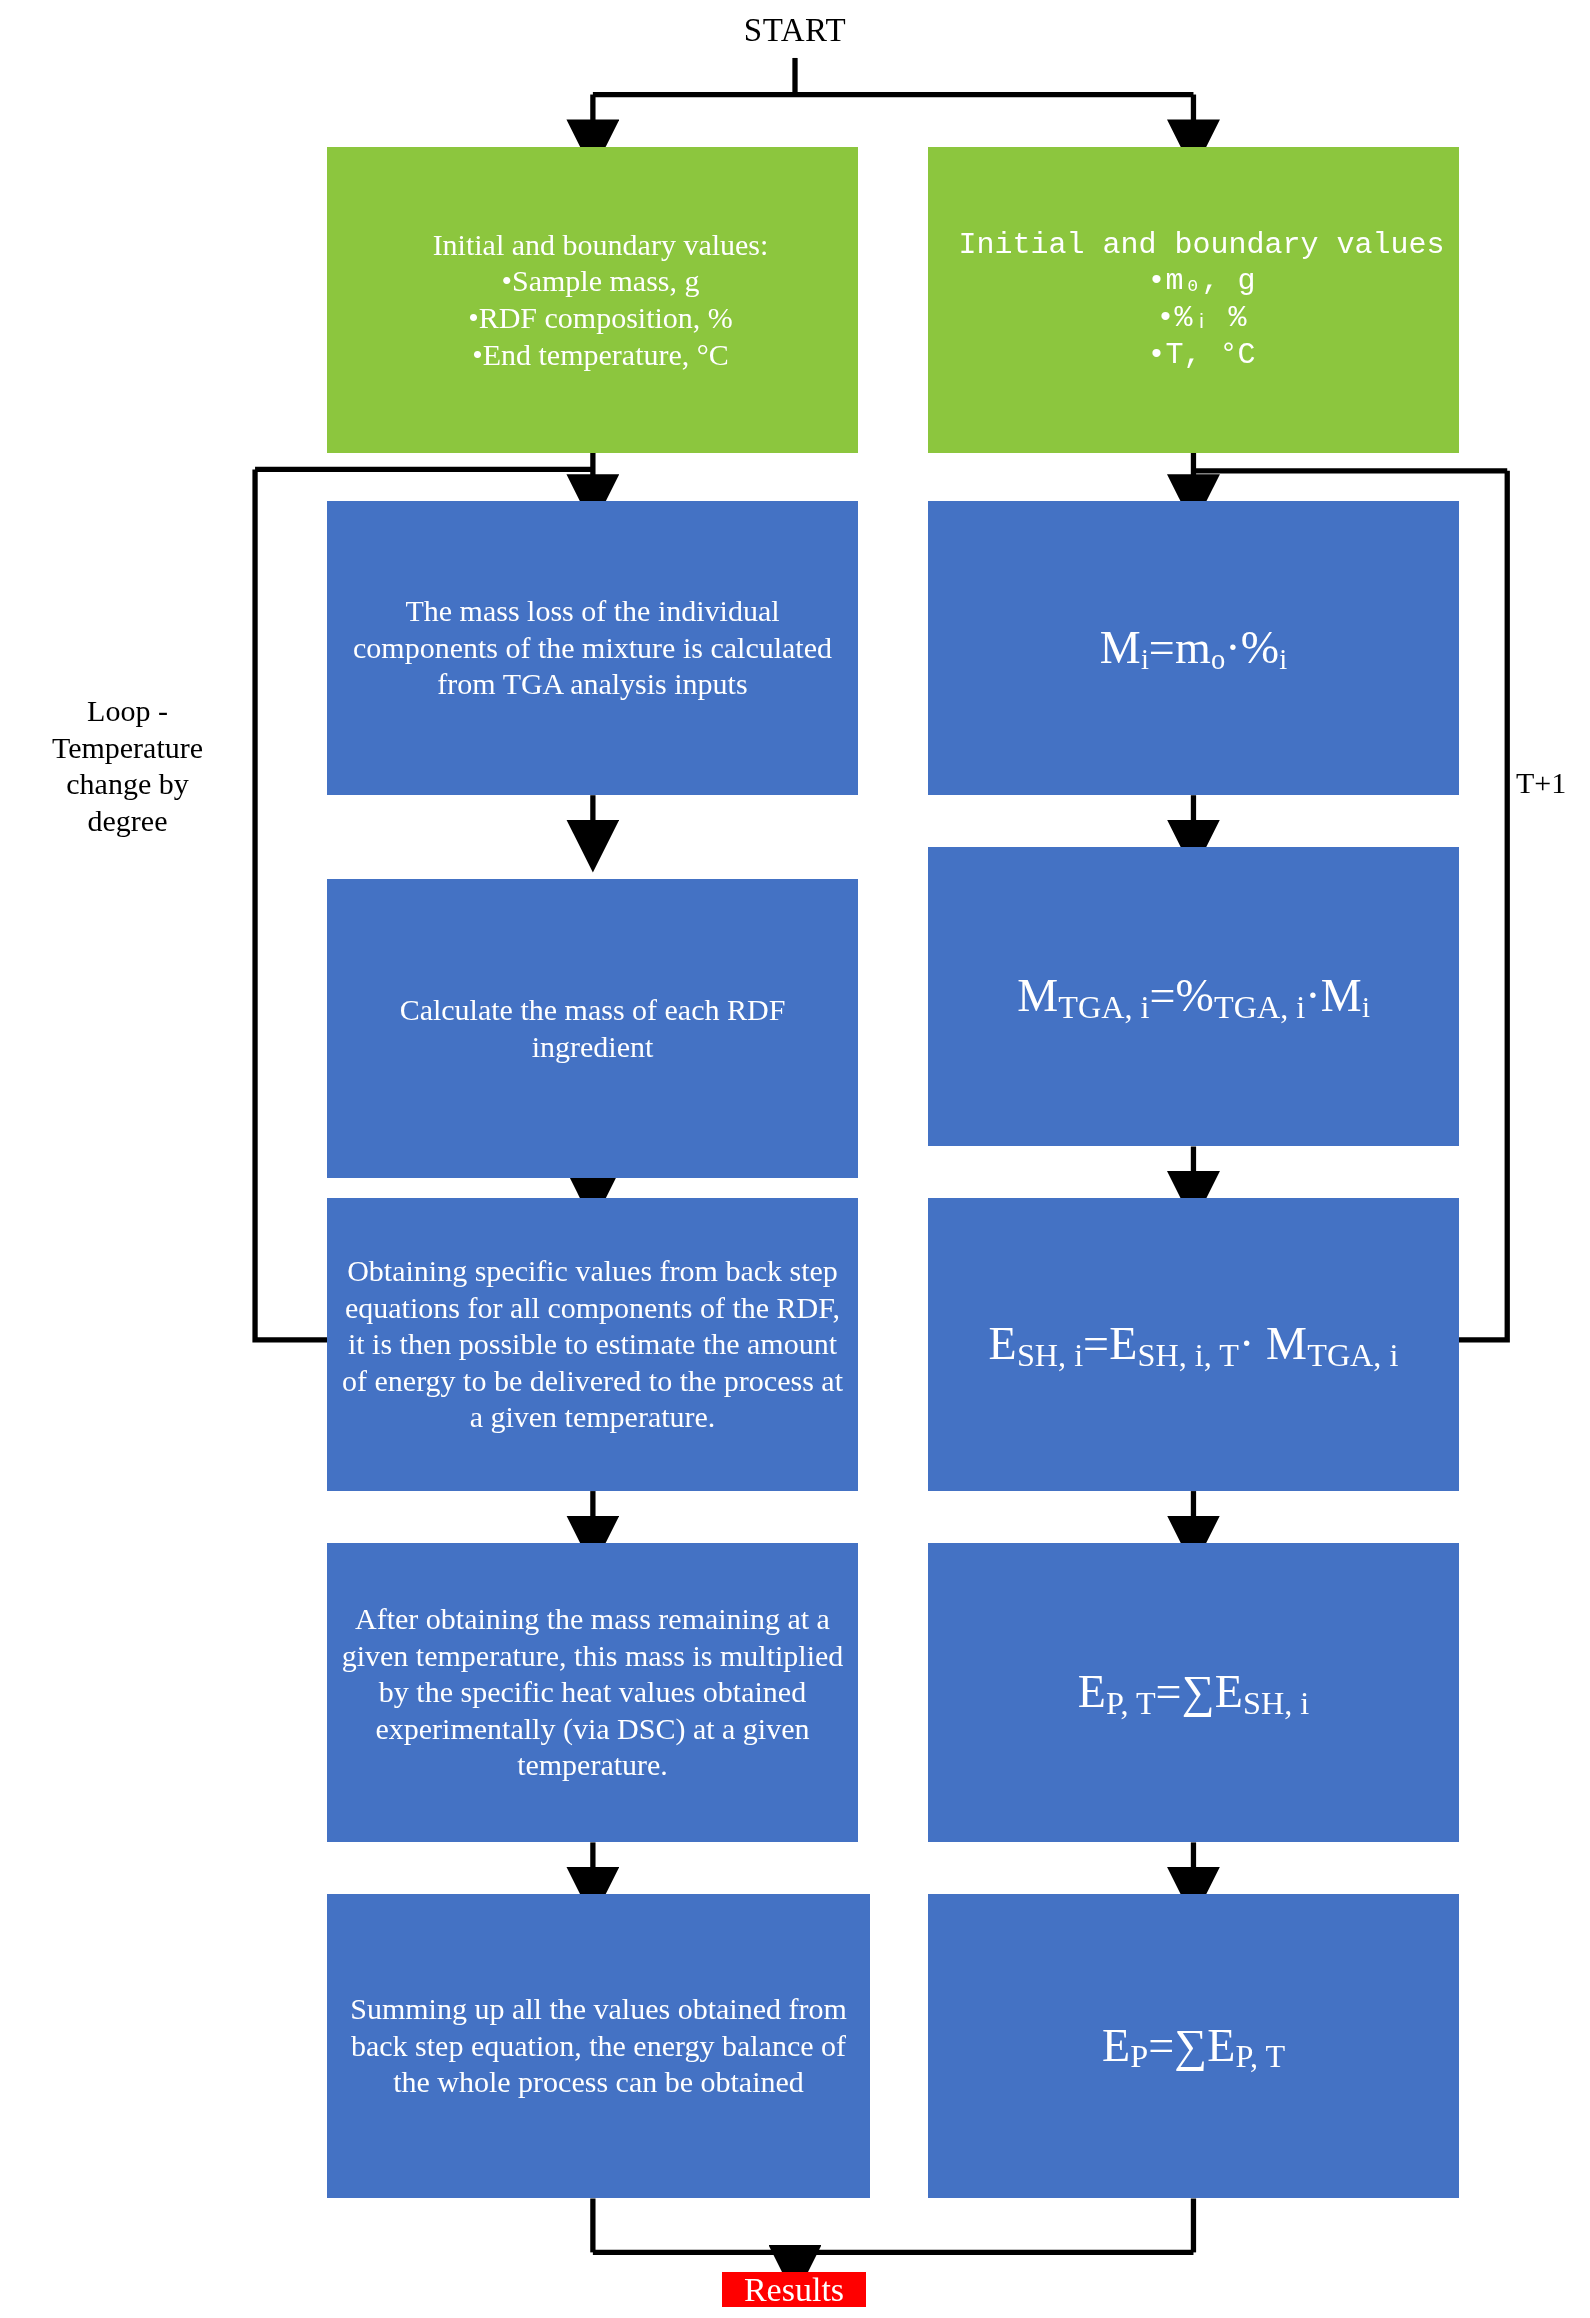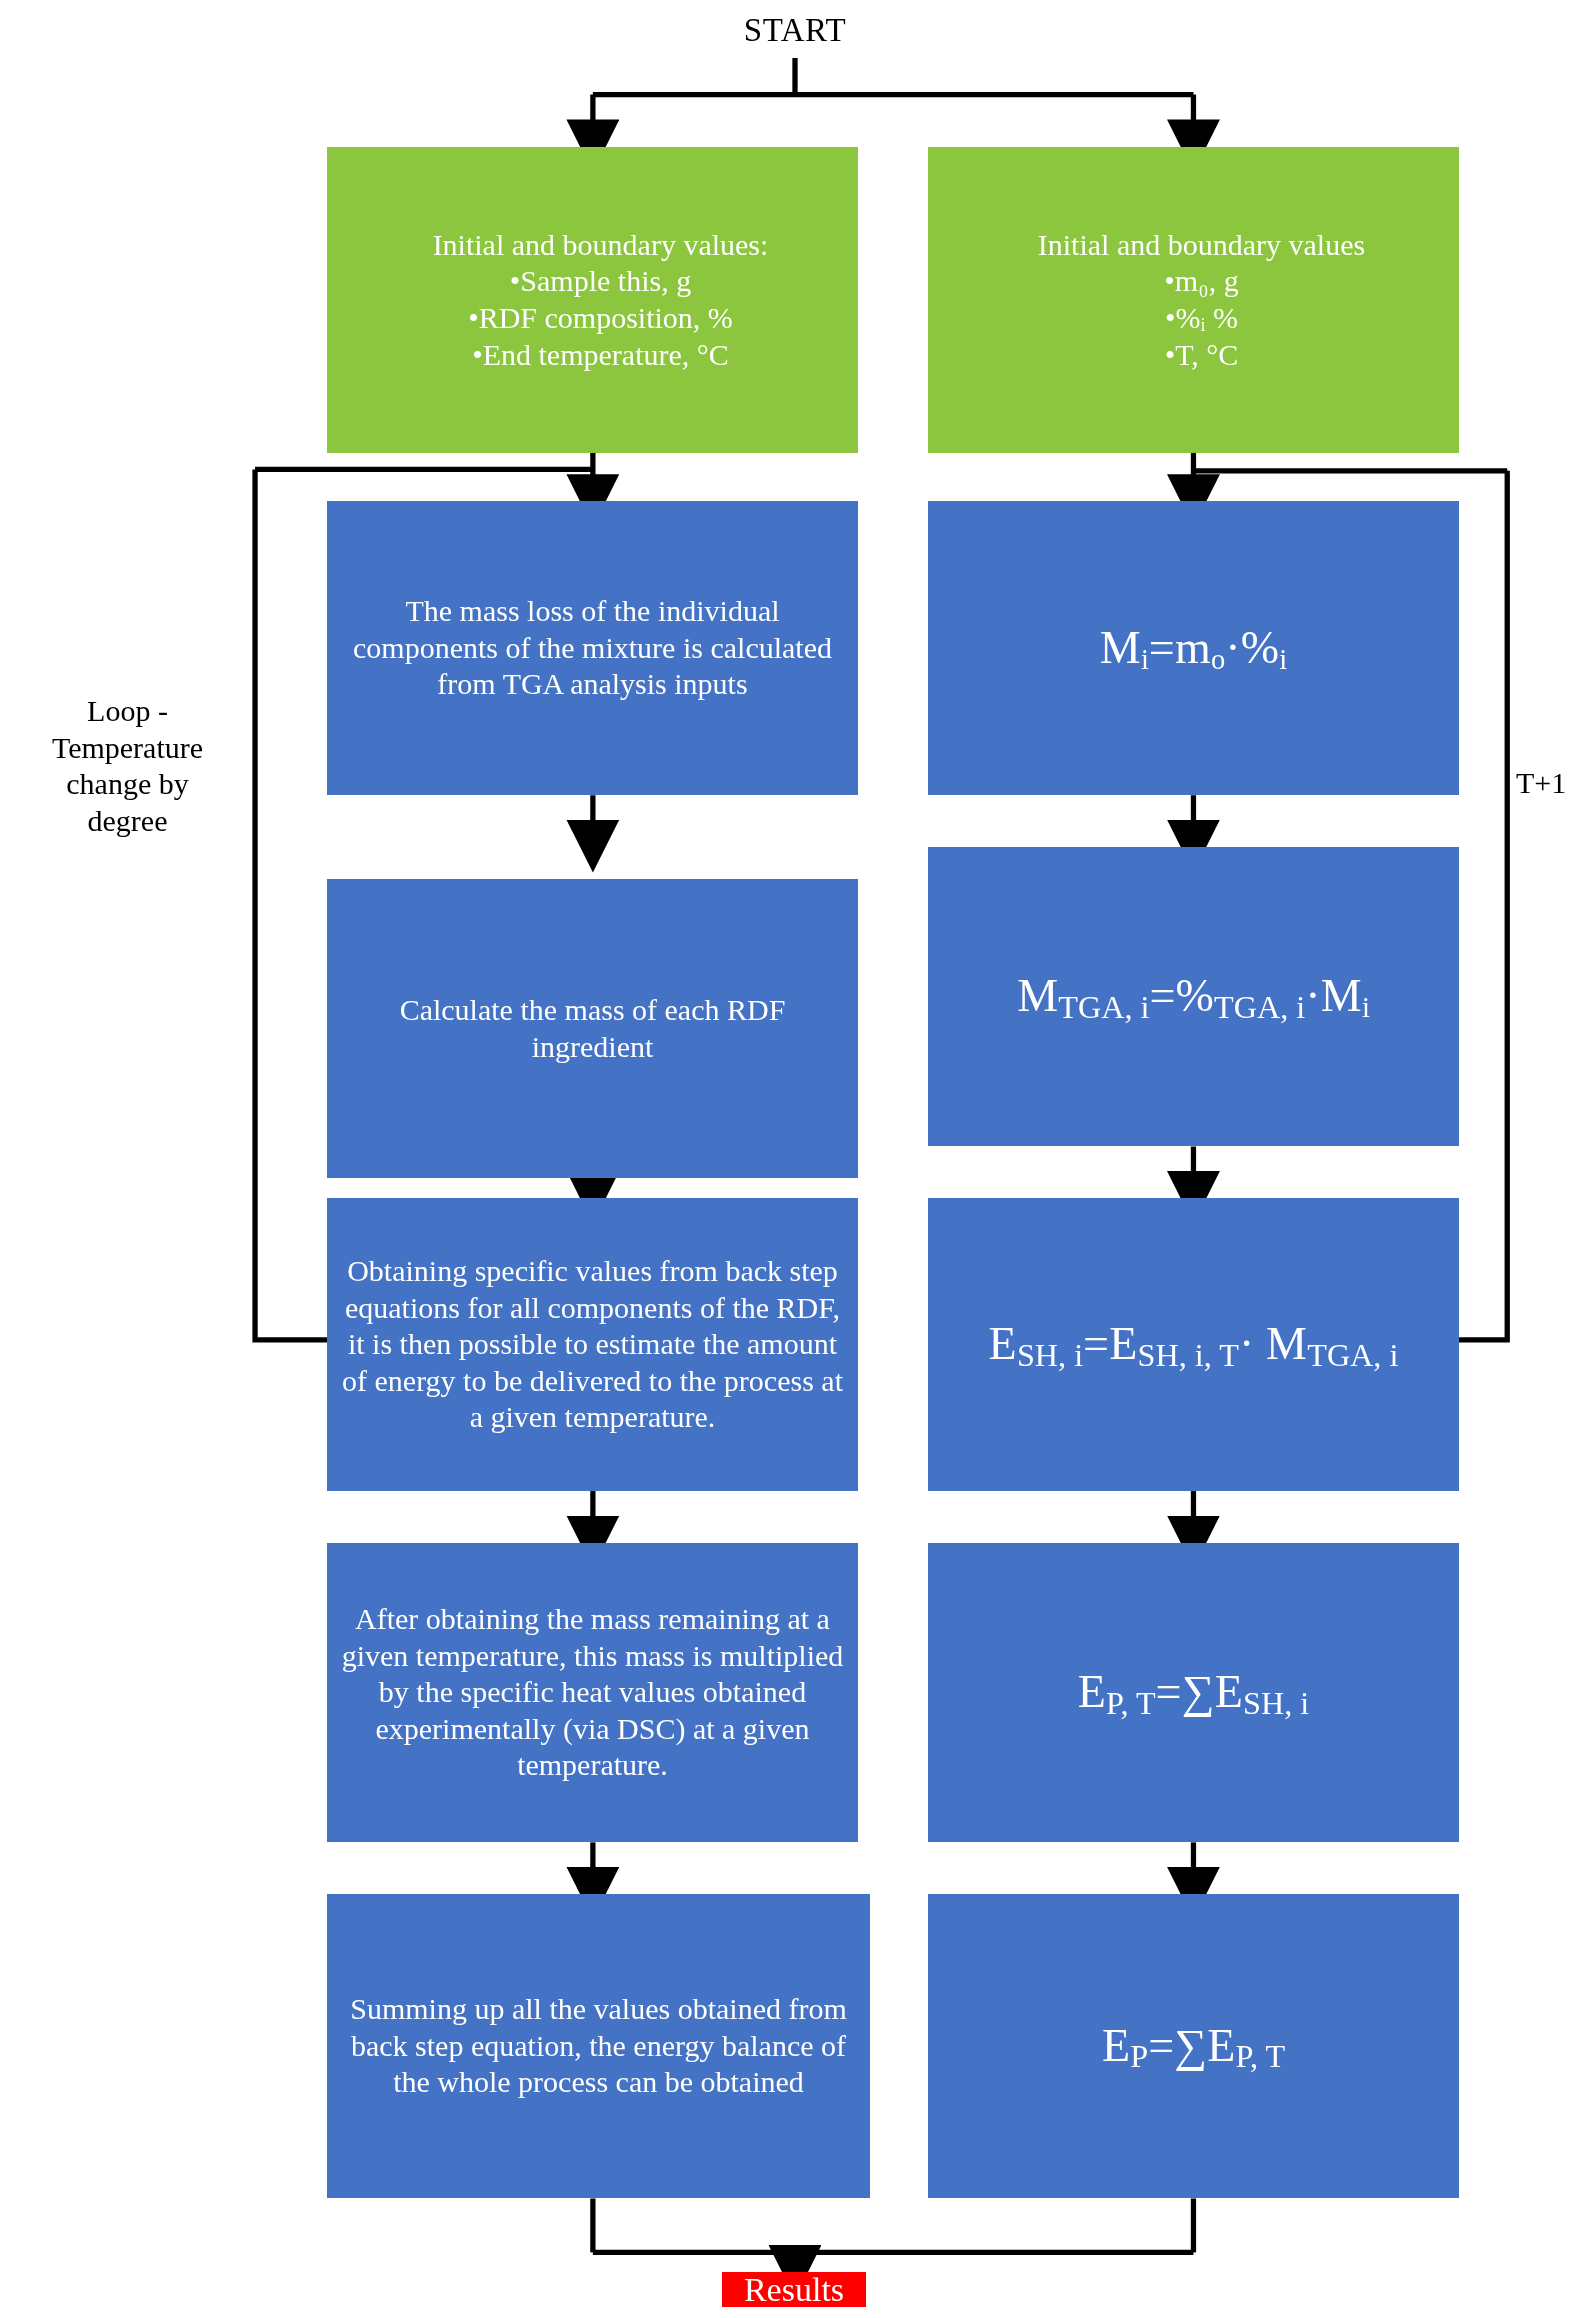--- a/index.html
+++ b/index.html
@@ -93,28 +93,28 @@
     <div>change by</div>
     <div>degree</div>
   </div>
 
   <div class="plain-label" style="left:1516px;top:765px;width:96px;text-align:left;">T+1</div>
 
   <div class="node green txt-body" style="left:327px;top:147px;width:531px;height:306px;">
     <div class="inner">
       <div>Initial and boundary values:</div>
       <ul class="bullets">
-        <li>•Sample this, g</li>
+        <li>•Sample mass, g</li>
         <li>•RDF composition, %</li>
         <li>•End temperature, °C</li>
       </ul>
     </div>
   </div>
 
-  <div class="node green txt-body" style="left:928px;top:147px;width:531px;height:306px;">
+  <div class="node green txt-body" style="left:928px;top:147px;width:531px;height:306px;font-family:Liberation Mono, monospace;">
     <div class="inner">
       <div>Initial and boundary values</div>
       <ul class="bullets">
         <li>•m₀, g</li>
         <li>•%ᵢ %</li>
         <li>•T, °C</li>
       </ul>
     </div>
   </div>
 

